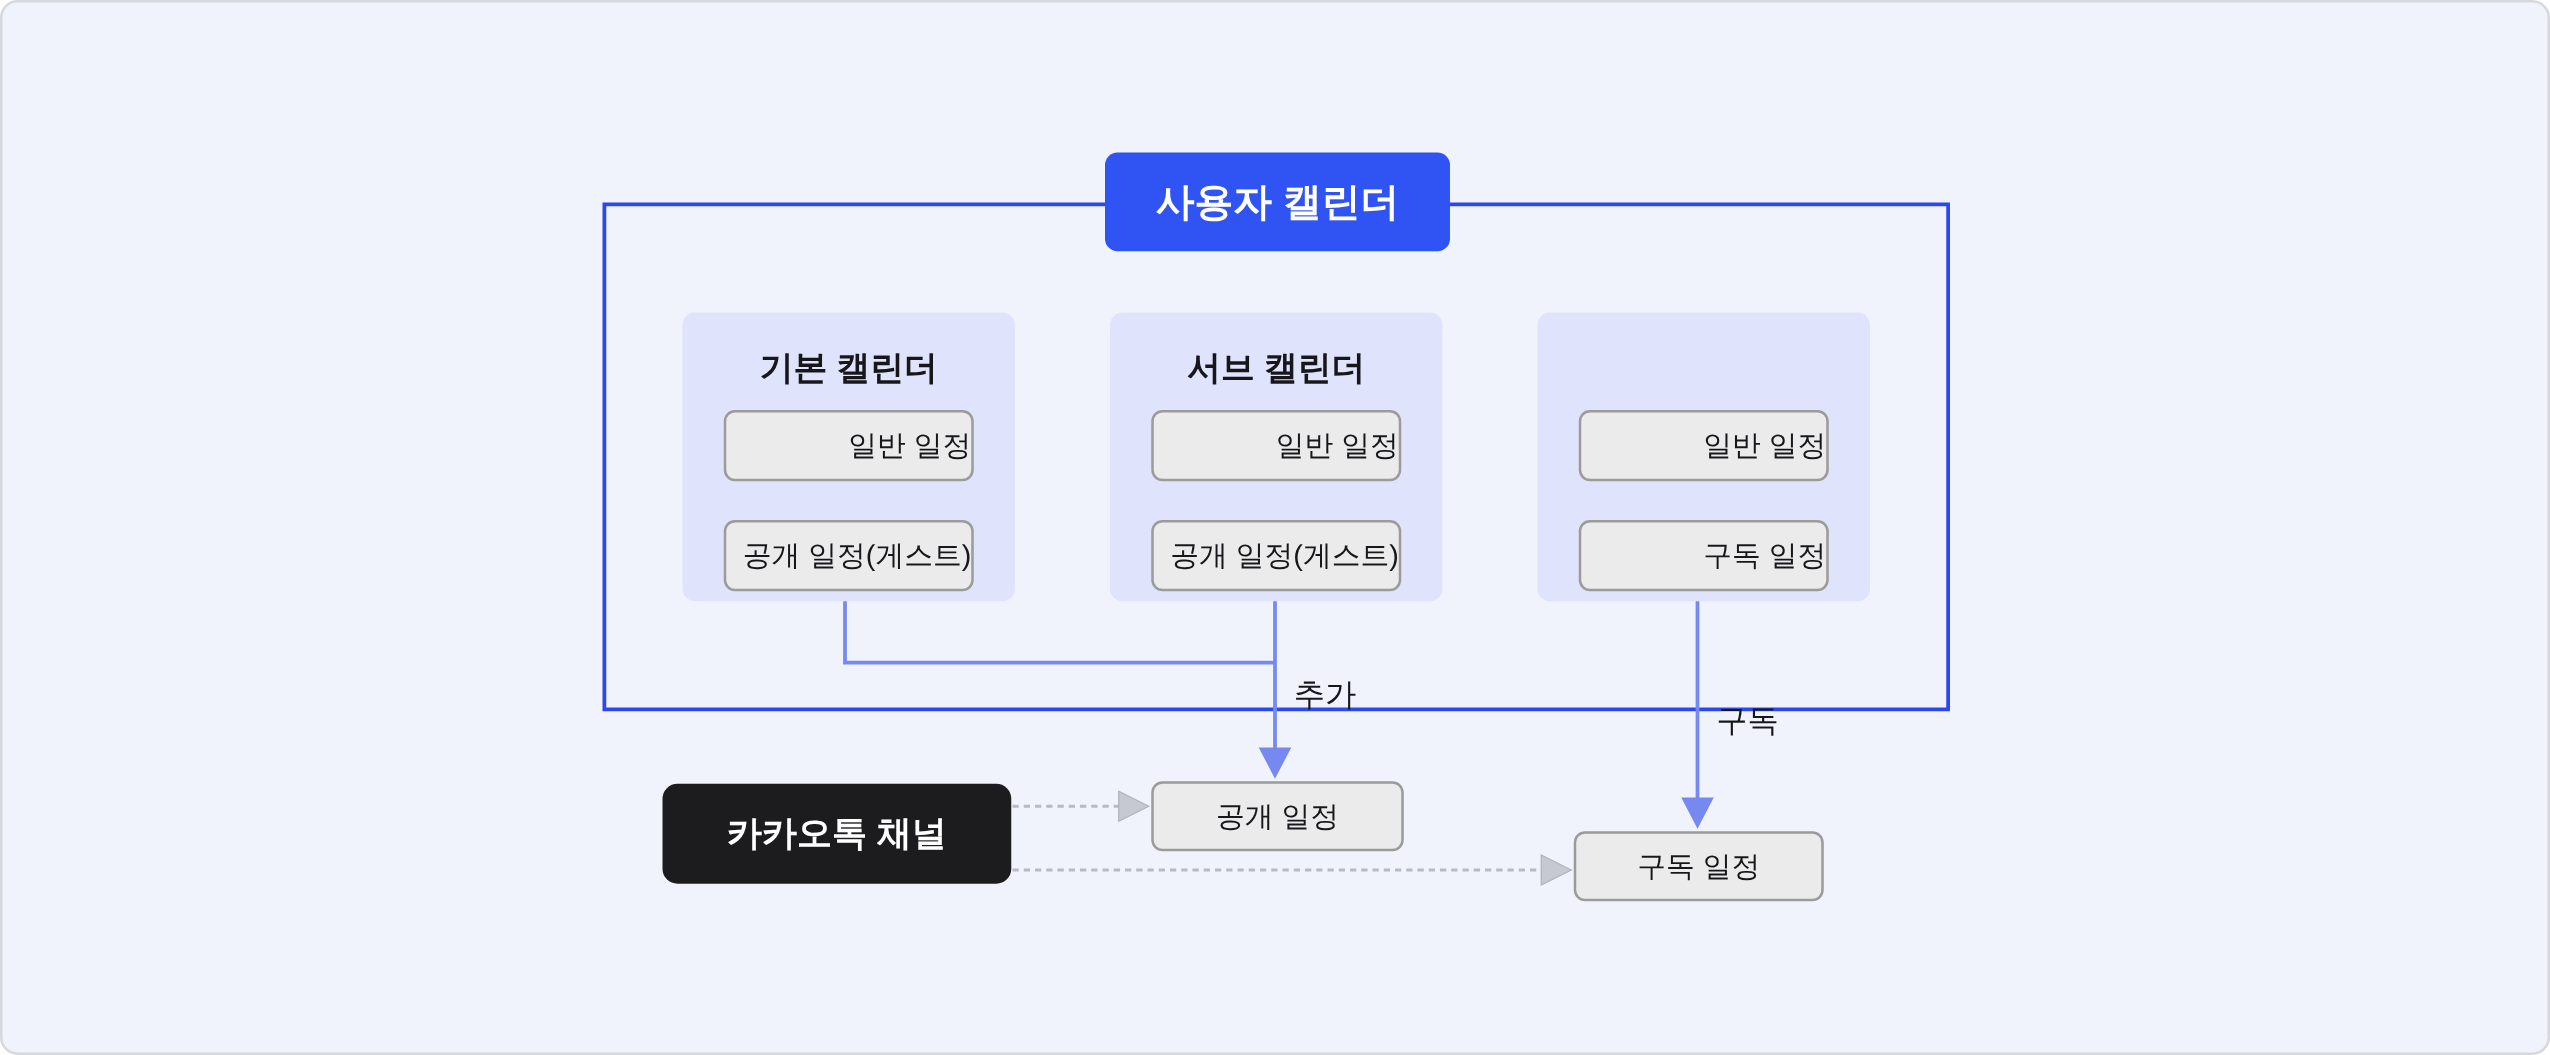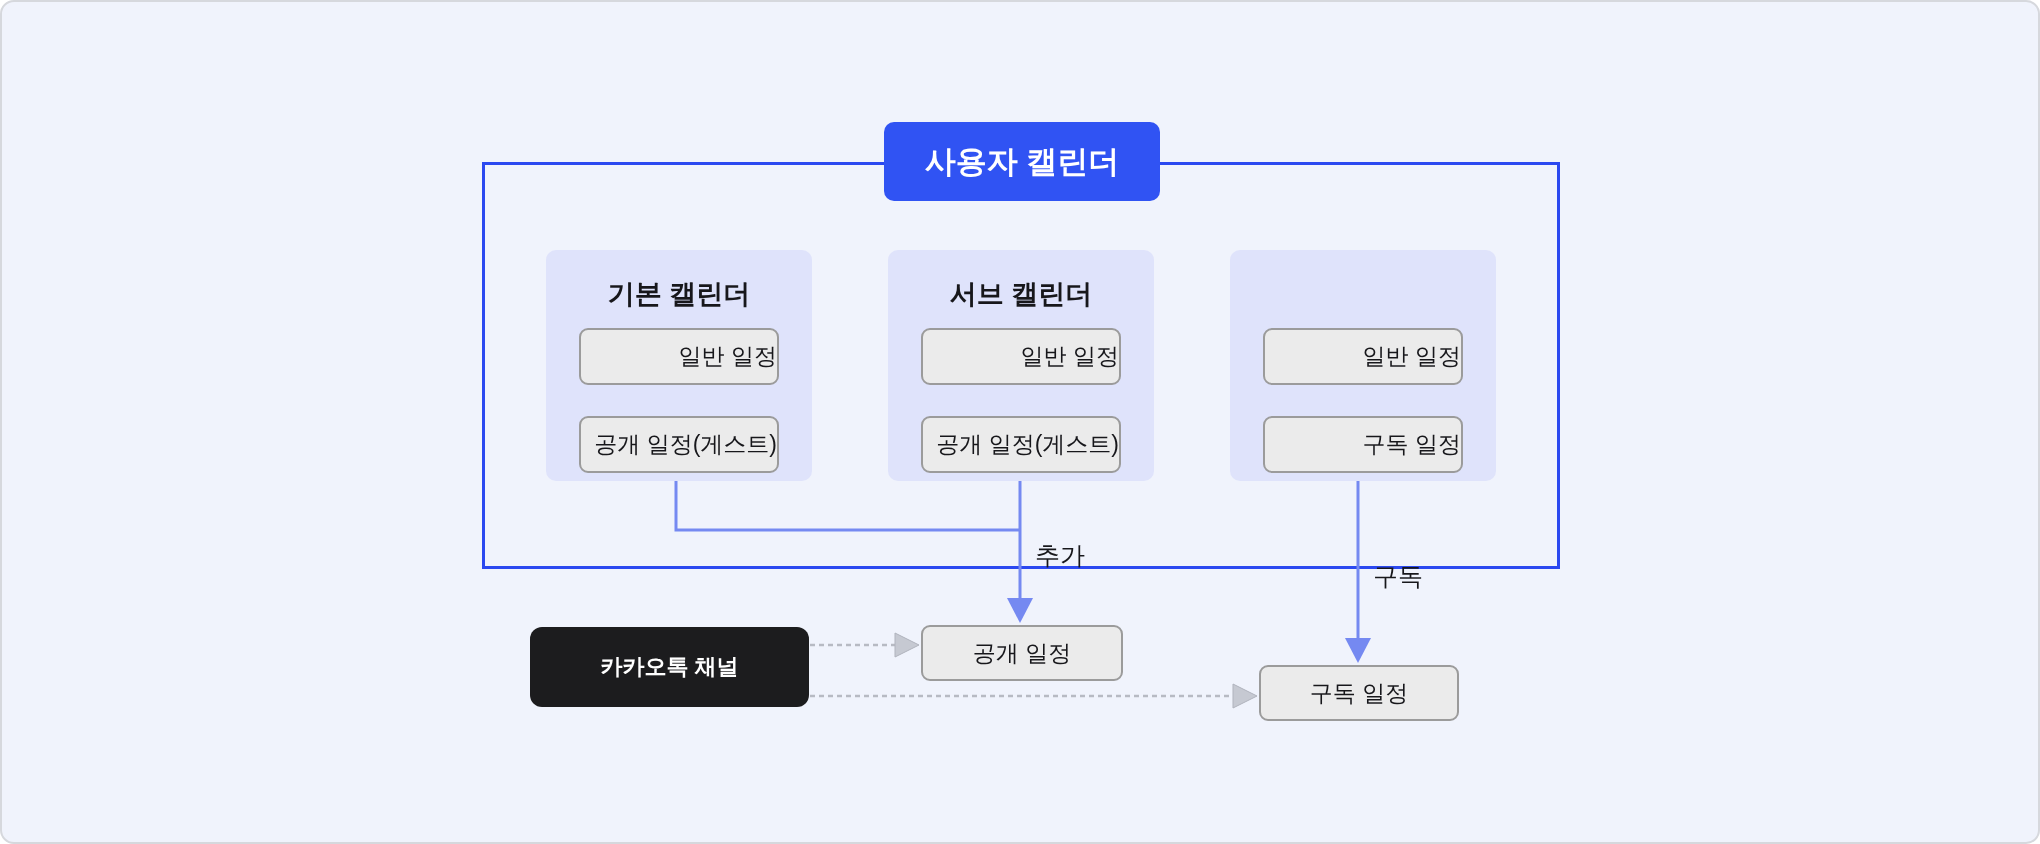--- a/index.html
+++ b/index.html
@@ -81,21 +81,21 @@
   }
   .edge-label.add{left:1033px;top:537px;}
   .edge-label.subscribe{left:1371px;top:511px;margin-top:47px;}
   .external-box{
     position:absolute;
     left:528px;top:625px;width:279px;height:80px;
     background:var(--black-box-bg);
     border-radius:12px;
     display:flex;align-items:center;justify-content:center;
     color:var(--text-light);
-    font-size:22px;font-weight:bold;
+    font-size:28px;font-weight:bold;
     z-index:5;
   }
   .output-box{
     position:absolute;
     background:var(--item-bg);
     border:2px solid var(--item-border);
     border-radius:9px;
     display:flex;align-items:center;justify-content:center;
     font-size:23px;color:var(--text-dark);
     z-index:5;white-space:nowrap;

